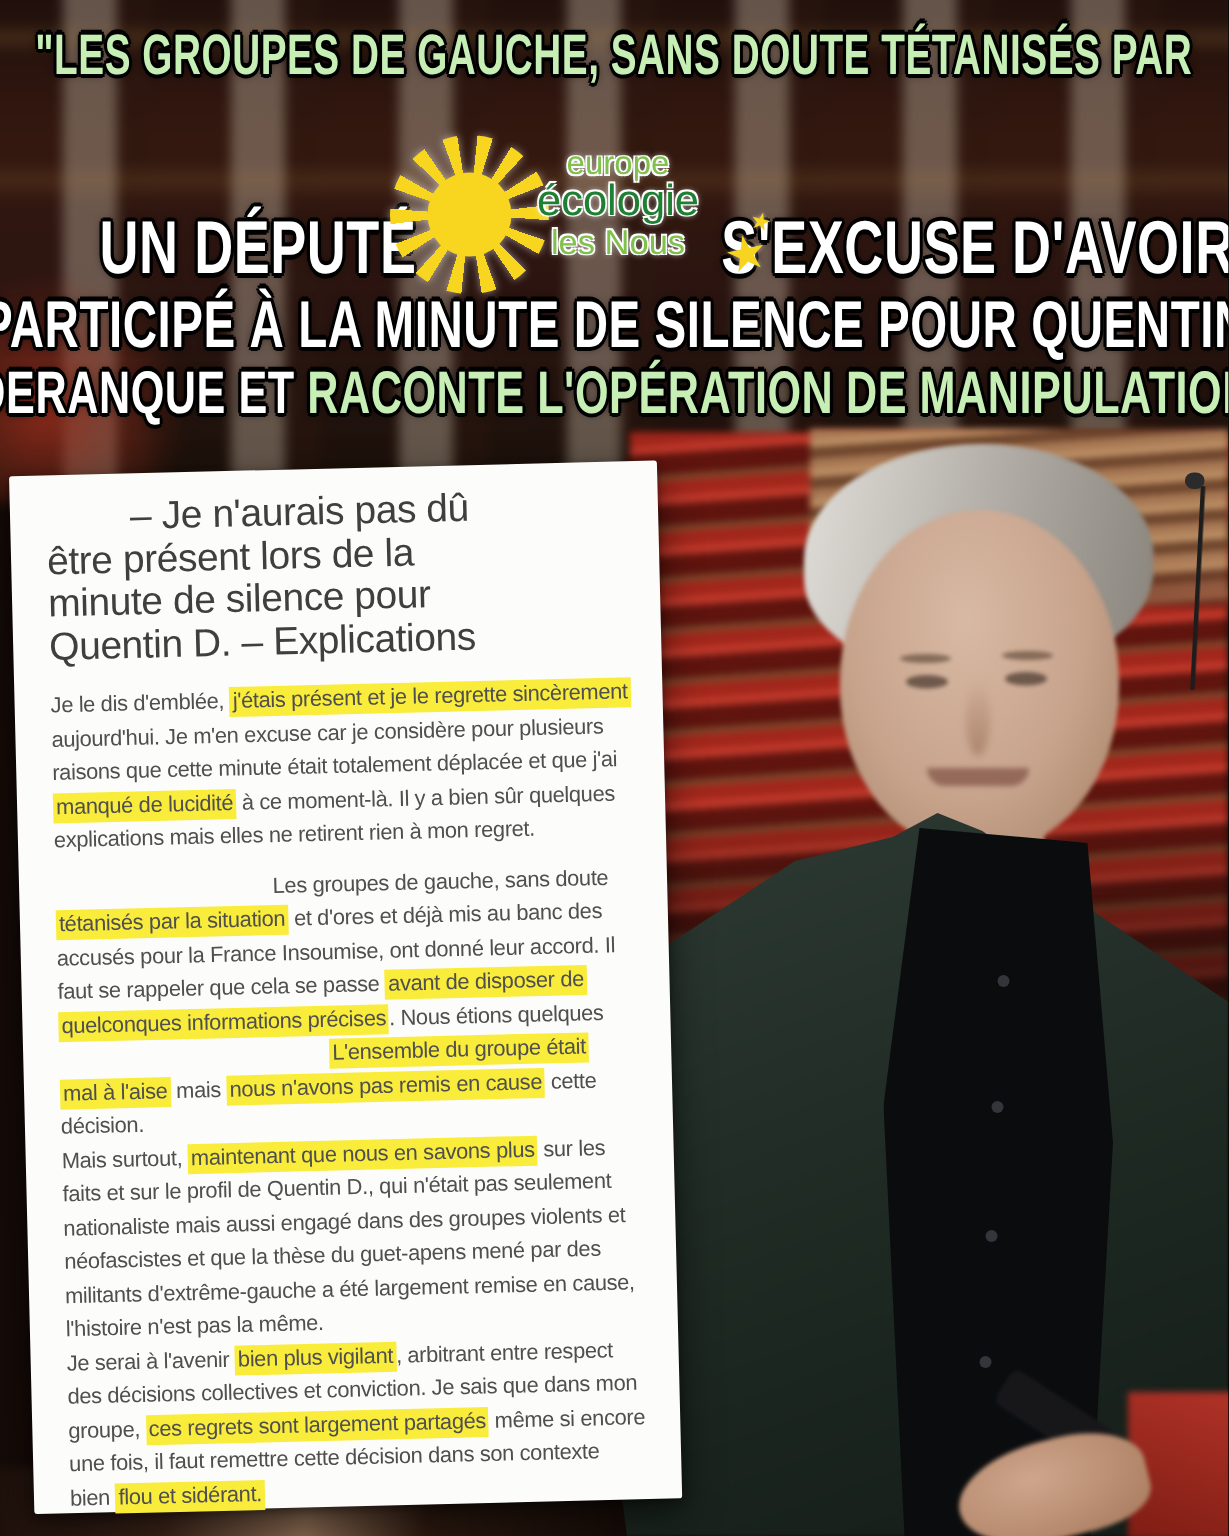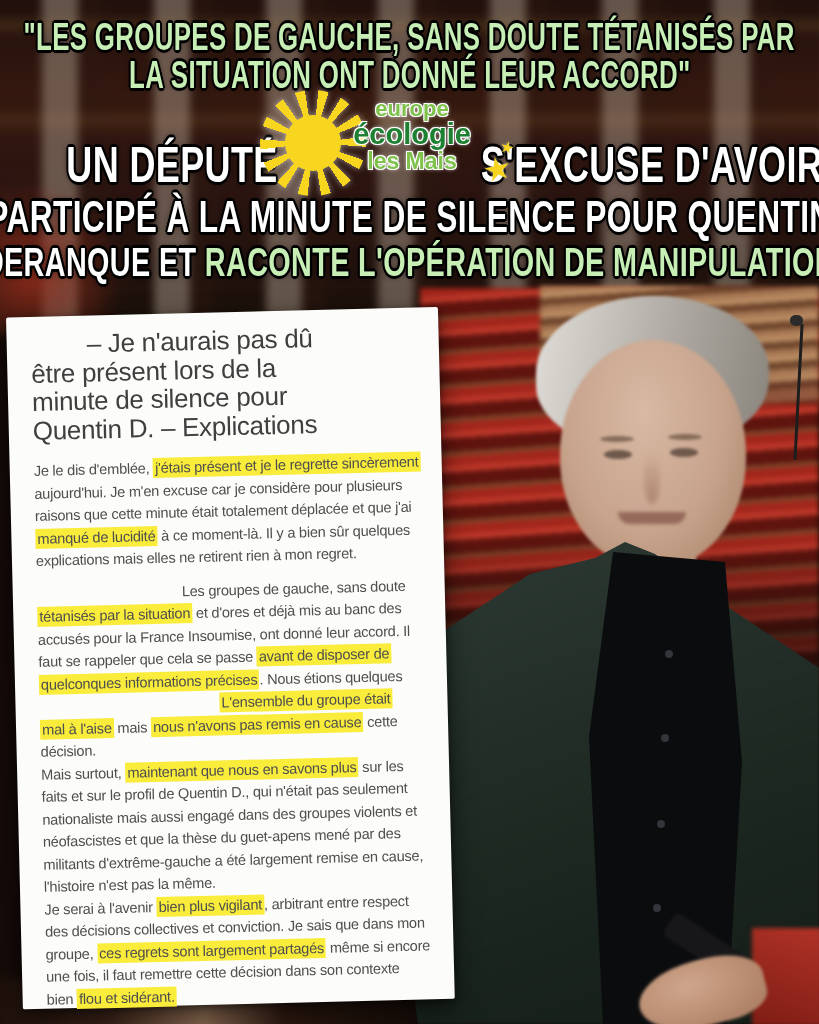--- a/index.html
+++ b/index.html
@@ -79,21 +79,21 @@
   .abs-head{position:absolute;z-index:20;white-space:nowrap;}
   .abs-head .hl-inner{font-size:50px;transform:translateX(-50%) scaleX(.72);}
   .l3{top:192px;} .l3 .hl-inner{font-size:44px;transform:scaleX(.72);}
   .l4{top:240px;} .l4 .hl-inner{font-size:40px;transform:scaleX(.72);}
   .l5{top:278px;} .l5 .hl-inner{font-size:50px;transform:scaleX(.72);}
   
   .sunflower{position:absolute;left:260px;top:90px;width:106px;height:106px;border-radius:50%;z-index:21;
     background:repeating-conic-gradient(from 6deg,#f8d51e 0 11deg,rgba(0,0,0,0) 11deg 25.7deg);
     filter:drop-shadow(0 0 3px rgba(255,255,255,.5));}
   .sunflower::after{content:"";position:absolute;left:25px;top:25px;width:56px;height:56px;border-radius:50%;background:#f8d51e;}
-  .logo-text{position:absolute;left:318px;top:98px;width:188px;z-index:22;text-align:center;font-weight:bold;line-height:1.02;
+  .logo-text{position:absolute;left:318px;top:98px;width:188px;z-index:22;text-align:center;font-weight:normal;line-height:1.02;
     text-shadow:0 0 4px #fff,1px 1px 0 #fff,-1px -1px 0 #fff,1px -1px 0 #fff,-1px 1px 0 #fff;}
   .logo-europe{font-size:22px;color:#7ec14b;}
   .logo-ecologie{font-size:29px;color:#1e8032;}
   .logo-verts{font-size:23px;color:#7ec14b;}
   .star{position:absolute;color:#f6d41f;z-index:22;text-shadow:0 0 3px rgba(255,255,255,.6);}
   .star.big{left:483px;top:150px;font-size:32px;transform:rotate(-12deg);}
   .star.small{left:500px;top:138px;font-size:16px;transform:rotate(14deg);}
   
   .paper{position:absolute;left:6px;top:316px;width:432px;height:692px;z-index:15;
     background:#fcfcfa;border-radius:2px;transform:rotate(-1.4deg);transform-origin:15% 0;
@@ -135,41 +135,38 @@
     <div class="btn b3"></div>
     <div class="btn b4"></div>
   </div>
   <div class="corner-red"></div>
   <div class="watch"></div>
   <div class="hand"></div>
 
   <div class="hl-line q">
     <span class="hl-inner green">"LES GROUPES DE GAUCHE, SANS DOUTE TÉTANISÉS PAR</span>
   </div>
-  <div class="hl-line q2">
-    <span class="hl-inner green">LA SITUATION ONT DONNÉ LEUR ACCORD"</span>
-  </div>
   <div class="abs-head" style="left:172px;top:136px;">
     <span class="hl-inner white">UN DÉPUTÉ</span>
   </div>
   <div class="abs-head" style="left:652px;top:136px;">
     <span class="hl-inner white">S'EXCUSE D'AVOIR</span>
   </div>
   <div class="hl-line l3">
     <span class="hl-inner white">PARTICIPÉ À LA MINUTE DE SILENCE POUR QUENTIN</span>
   </div>
   <div class="hl-line l4">
     <span class="hl-inner"><span class="white">DERANQUE ET </span><span class="green">RACONTE L'OPÉRATION DE MANIPULATION</span></span>
   </div>
 
   <div class="sunflower"></div>
   <div class="logo-text">
     <div class="logo-europe">europe</div>
     <div class="logo-ecologie">écologie</div>
-    <div class="logo-verts">les Mais</div>
+    <div class="logo-verts">les Nous</div>
   </div>
   <div class="star big">★</div>
   <div class="star small">★</div>
 
   <div class="paper">
     <h1 class="article-title">
       <div class="title-line ind">– Je n'aurais pas dû</div>
       <div class="title-line">être présent lors de la</div>
       <div class="title-line">minute de silence pour</div>
       <div class="title-line">Quentin D. – Explications</div>

